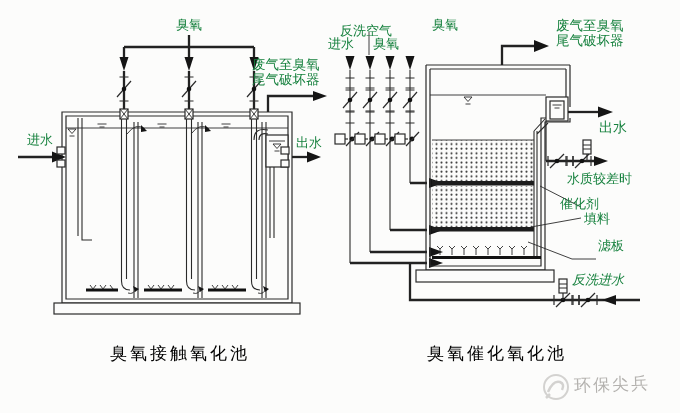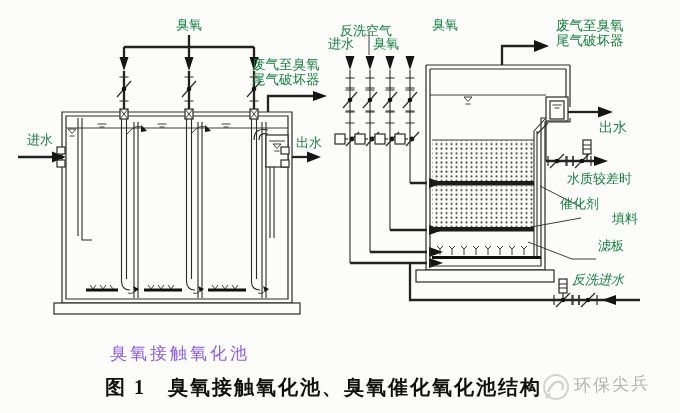--- a/index.html
+++ b/index.html
@@ -2,21 +2,21 @@
 <html><head>
 <meta charset="utf-8">
 <style>
   html,body{margin:0;padding:0;background:#ffffff;}
   #stage{position:relative;width:680px;height:413px;background:#fcfcfb;overflow:hidden;
          font-family:"Liberation Serif","DejaVu Serif",serif;}
   #art{position:absolute;left:0;top:0;}
   .lbl{position:absolute;color:#15803d;font-size:13px;line-height:15px;white-space:nowrap;}
   .lbl.two{white-space:pre-line;}
   .ctr{transform:translateX(-50%);}
-  .title{font-size:17px;letter-spacing:3px;color:#8b5cf6;}
+  .title{font-size:17px;letter-spacing:3px;color:#000000;}
   .caption{font-size:20px;font-weight:bold;letter-spacing:2px;color:#111;}
   .wm{color:#b3b1ae;font-size:17px;letter-spacing:2px;transform:rotate(-2deg);}
   svg .ln{stroke:#2a2a2a;stroke-width:1.2;fill:none;}
   svg .thin{stroke:#2a2a2a;stroke-width:0.9;fill:none;}
   svg .pipe{stroke:#222;stroke-width:2.3;fill:none;}
   svg .ip{stroke:#2a2a2a;stroke-width:1.1;fill:none;}
   svg .blk{fill:#151515;stroke:none;}
   svg .dot{fill:#111;}
   svg .band{fill:#1d1d1d;}
   svg .wht{fill:#fcfcfb;}
@@ -314,19 +314,19 @@
 
   <div class="lbl" style="left:340px;top:23px;">反洗空气</div>
   <div class="lbl" style="left:328px;top:36px;">进水</div>
   <div class="lbl" style="left:373px;top:36px;">臭氧</div>
   <div class="lbl" style="left:432px;top:17px;">臭氧</div>
   <div class="lbl two" style="left:556px;top:18px;font-size:13.5px;">废气至臭氧
 尾气破坏器</div>
   <div class="lbl" style="left:599px;top:120px;font-size:14px;">出水</div>
   <div class="lbl" style="left:567px;top:171px;">水质较差时</div>
   <div class="lbl" style="left:560px;top:196px;">催化剂</div>
-  <div class="lbl" style="left:612px;top:211px;">填料</div>
+  <div class="lbl" style="left:584px;top:211px;">填料</div>
   <div class="lbl" style="left:598px;top:238px;">滤板</div>
   <div class="lbl" style="left:572px;top:272px;font-style:italic;">反洗进水</div>
-
-  <div class="lbl caption" style="left:105px;top:380px;">图 1　臭氧接触氧化池、臭氧催化氧化池结构</div>
+  <div class="lbl title ctr" style="left:497px;top:346px;">臭氧催化氧化池</div>
+
   <div class="lbl wm" style="left:574px;top:377px;">环保尖兵</div>
 </div>
 
 </body></html>

